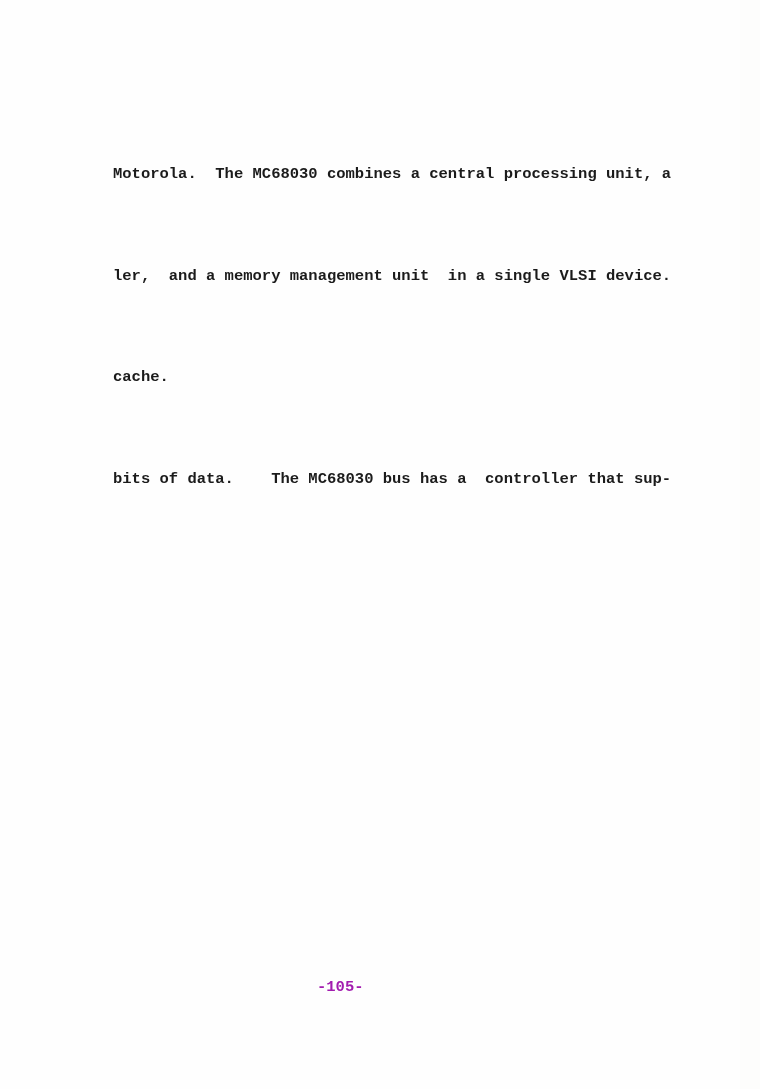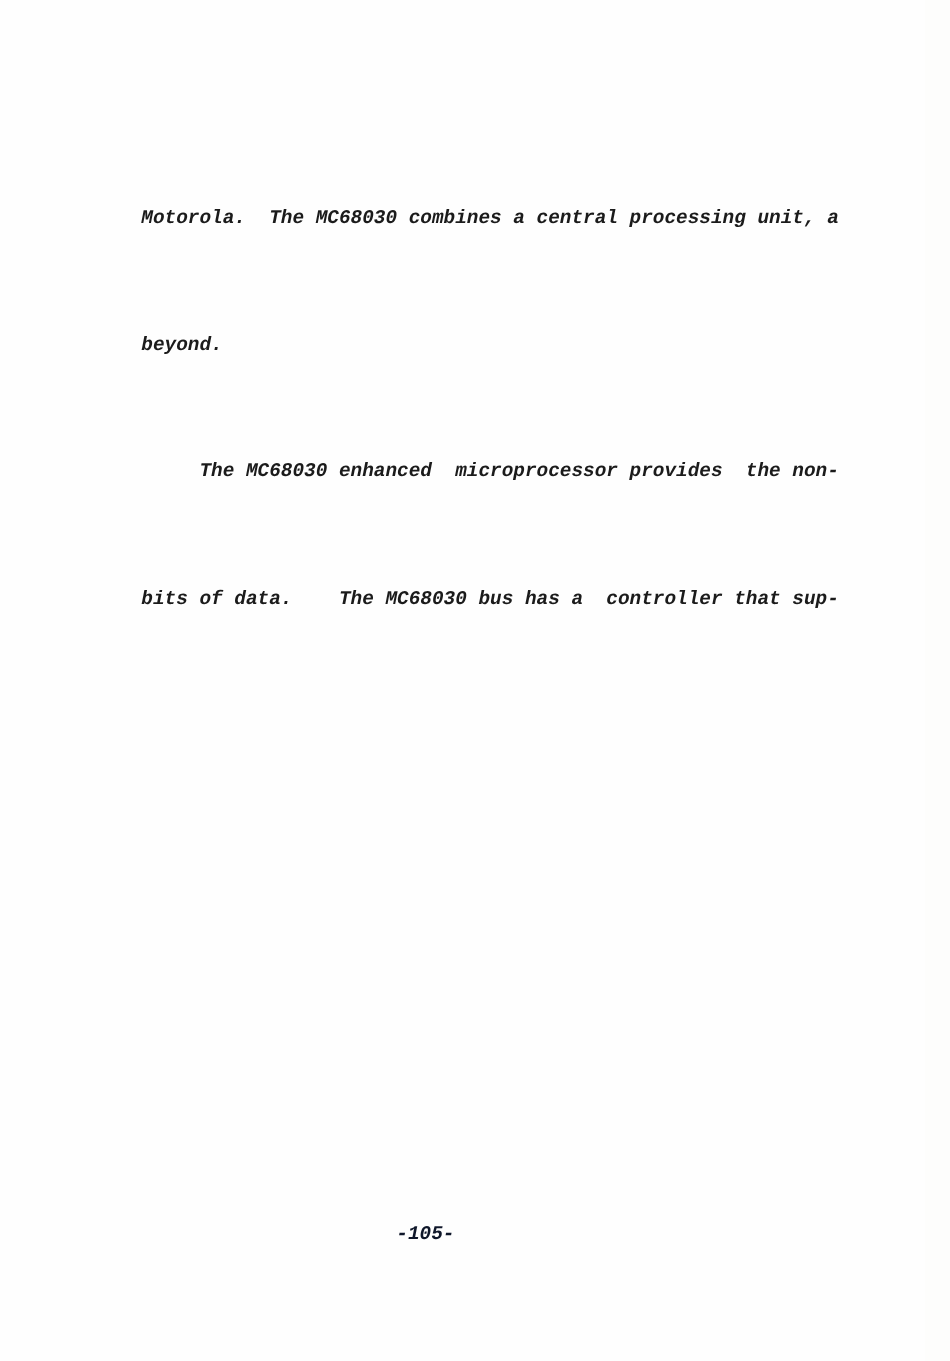--- a/index.html
+++ b/index.html
@@ -13,21 +13,20 @@
     position: relative;
     overflow: hidden;
   }
   .scanned-page {
     position: absolute;
     left: 0;
     top: 0;
     width: 740px;
     height: 1089px;
     background: #fefefe;
-    font-style: italic;
   }
   .text-block {
     position: absolute;
     left: 113px;
     top: 90px;
     width: 560px;
     font-family: "Liberation Mono", "DejaVu Sans Mono", monospace;
     font-size: 15.5px;
     font-weight: bold;
     color: #1b1b1b;
@@ -39,33 +38,33 @@
     height: 33.9px;
     white-space: pre;
   }
   .page-number {
     position: absolute;
     left: 317px;
     top: 971px;
     font-family: "Liberation Mono", "DejaVu Sans Mono", monospace;
     font-size: 15.5px;
     font-weight: bold;
-    color: #0f172a;
+    color: #a21caf;
     line-height: 33.9px;
     white-space: pre;
   }
 </style>
 </head>
 <body>
 
 <div class="scanned-page">
   <div class="text-block">
     <div class="text-line">Motorola.  The MC68030 combines a central processing unit, a</div>
-    <div class="text-line">beyond.</div>
-    <div class="text-line">     The MC68030 enhanced  microprocessor provides  the non-</div>
+    <div class="text-line">ler,  and a memory management unit  in a single VLSI device.</div>
+    <div class="text-line">cache.</div>
     <div class="text-line">bits of data.    The MC68030 bus has a  controller that sup-</div>
     
     
     
     
     
     
     
     
     

